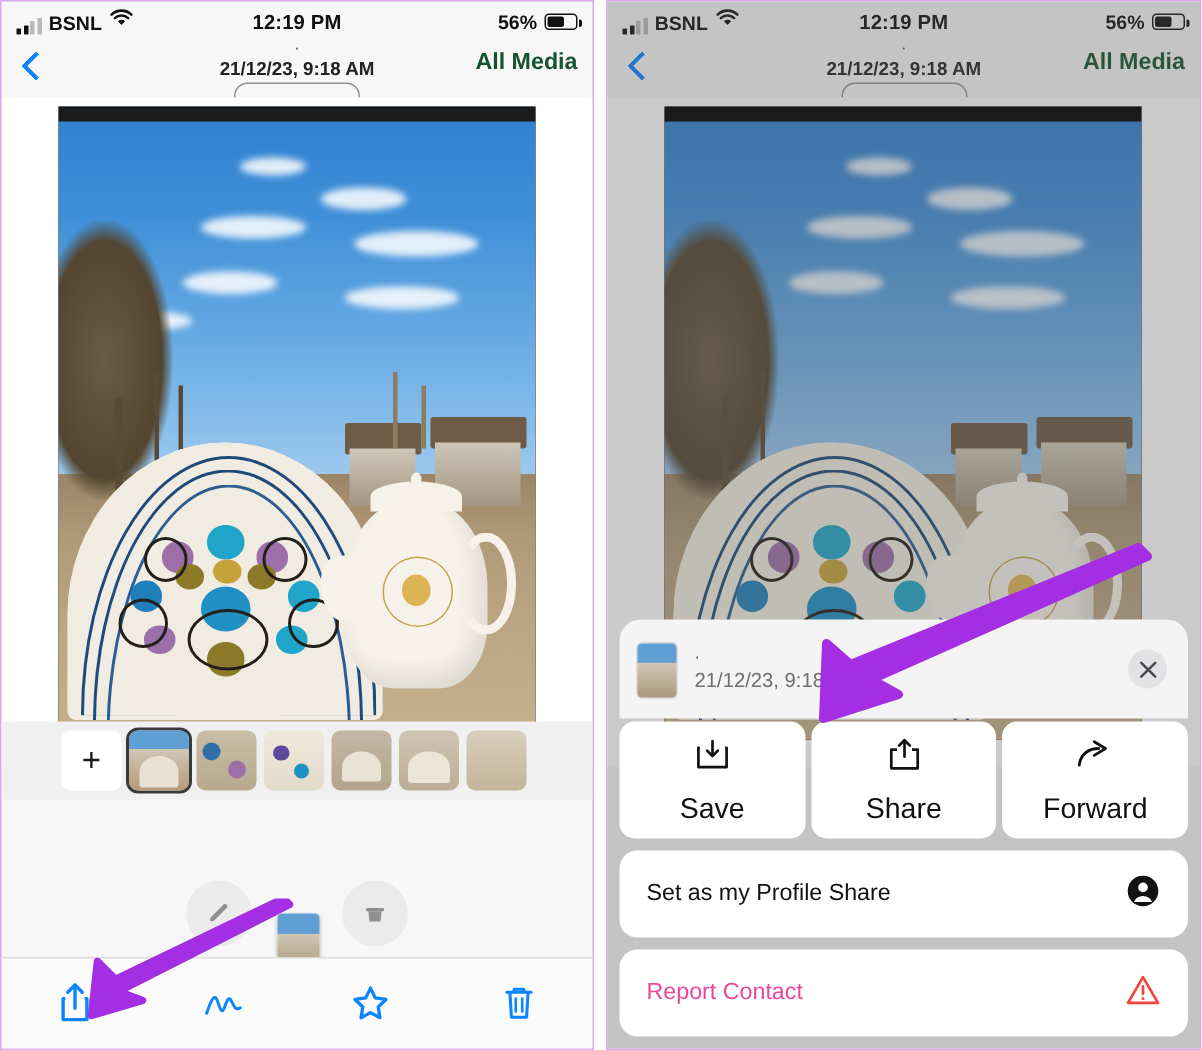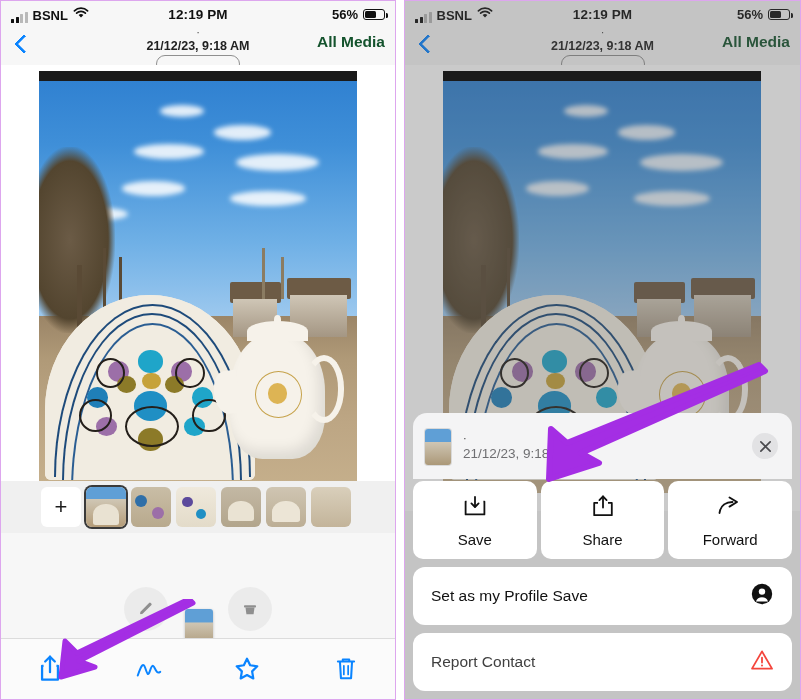--- a/index.html
+++ b/index.html
@@ -128,25 +128,25 @@
             box-shadow:0 0 0 1px #d9d9d9;}
   .sh-text .dot{font-size:11px;line-height:8px;color:#3a3a3a;}
   .sh-text .dt{font-size:13.5px;color:#6f6f72;margin-top:4px;}
   .sh-close{position:absolute;right:14px;top:50%;transform:translateY(-50%);
             width:26px;height:26px;border-radius:50%;background:#e2e2e4;
             display:flex;align-items:center;justify-content:center;cursor:pointer;}
   .sh-close svg{display:block;}
   .sh-actions{display:flex;gap:4px;margin-top:2px;}
   .act{flex:1;background:#fff;border-radius:10px;height:78px;display:flex;
        flex-direction:column;align-items:center;justify-content:center;gap:8px;cursor:pointer;}
-  .act .lbl{font-size:15px;color:#111;}
+  .act .lbl{font-size:19px;color:#111;}
   .row{background:#fff;border-radius:12px;margin-top:8px;height:58px;display:flex;
        align-items:center;justify-content:space-between;padding:0 18px;cursor:pointer;}
   .row .lbl{font-size:15.5px;color:#111;}
-  .row.danger .lbl{color:#404040;}
+  .row.danger .lbl{color:#ec4899;}
 
   
   .arrow{position:absolute;pointer-events:none;}
 </style>
 </head>
 <body>
 
 <div class="stage">
 
   <div class="panel panel-left">
@@ -443,21 +443,21 @@
             <svg width="28" height="26" viewBox="0 0 28 26">
                 <path d="M3.5 20c1-8 7-11 13-11" stroke="#111" stroke-width="1.9" fill="none" stroke-linecap="round"></path>
                 <path d="M13.5 4.5 21 9l-7.5 4.6" stroke="#111" stroke-width="1.9" fill="none" stroke-linecap="round" stroke-linejoin="round"></path>
               </svg>
           </span>
           <span class="lbl">Forward</span>
         </div>
       </div>
 
       <div class="row">
-        <span class="lbl">Set as my Profile Save</span>
+        <span class="lbl">Set as my Profile Share</span>
         <span>
           <svg width="24" height="24" viewBox="0 0 24 24">
               <circle cx="12" cy="12" r="10.2" fill="#111"></circle>
               <circle cx="12" cy="9.6" r="3.2" fill="#fff"></circle>
               <path d="M5.9 19.4a6.6 6.6 0 0 1 12.2 0" fill="#fff"></path>
             </svg>
         </span>
       </div>
 
       <div class="row danger">

